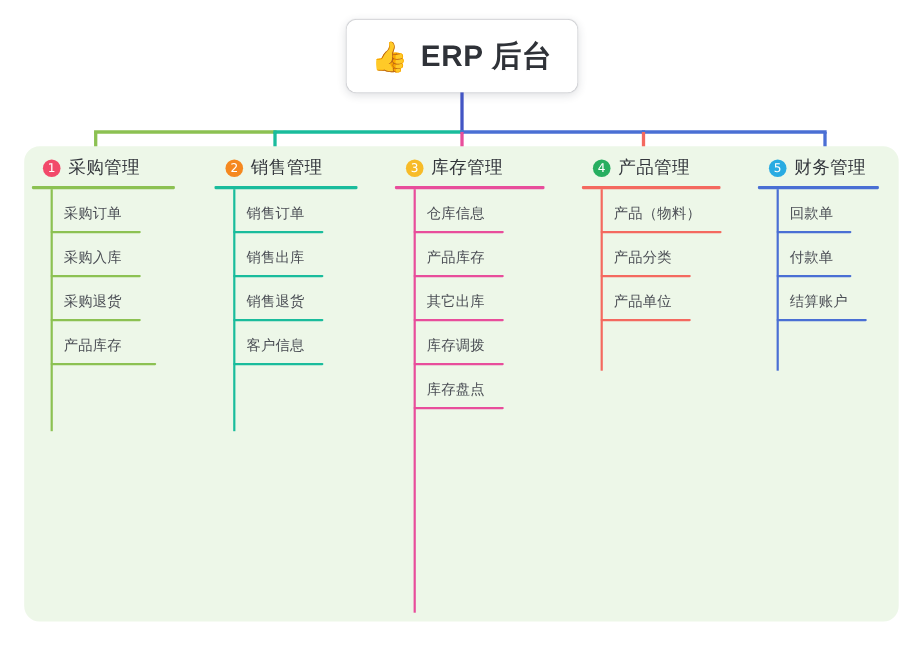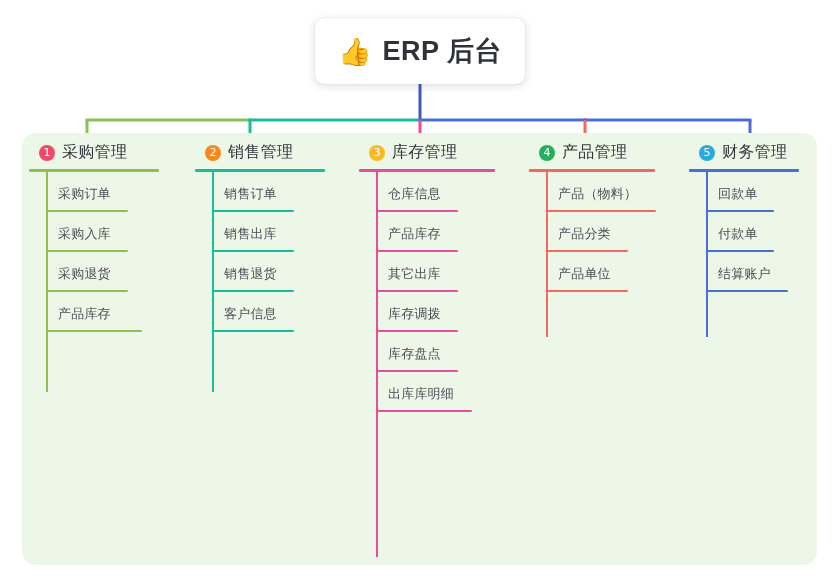--- a/index.html
+++ b/index.html
@@ -244,24 +244,20 @@
             <div class="item-rule" style="background: rgb(232, 77, 155); width: 82px;"></div>
           </div>
           <div class="item">
             <span class="item-label">库存调拨</span>
             <div class="item-rule" style="background: rgb(232, 77, 155); width: 82px;"></div>
           </div>
           <div class="item">
             <span class="item-label">库存盘点</span>
             <div class="item-rule" style="background: rgb(232, 77, 155); width: 82px;"></div>
           </div>
-          <div class="item">
-            <span class="item-label">出库库明细</span>
-            <div class="item-rule" style="background: rgb(232, 77, 155); width: 96px;"></div>
-          </div>
         </div>
       </div>
       <div class="col" style="left: 500px; width: 156px;">
         <div class="col-head">
           <span class="badge" style="background: rgb(39, 174, 96);">4</span>
           <span class="head-label">产品管理</span>
           <div class="head-rule" style="background: rgb(244, 105, 95); width: 126px; bottom: 0px;"></div>
         </div>
         <div class="col-items">
           <div class="spine" style="background: rgb(244, 105, 95); height: 165px;"></div>

